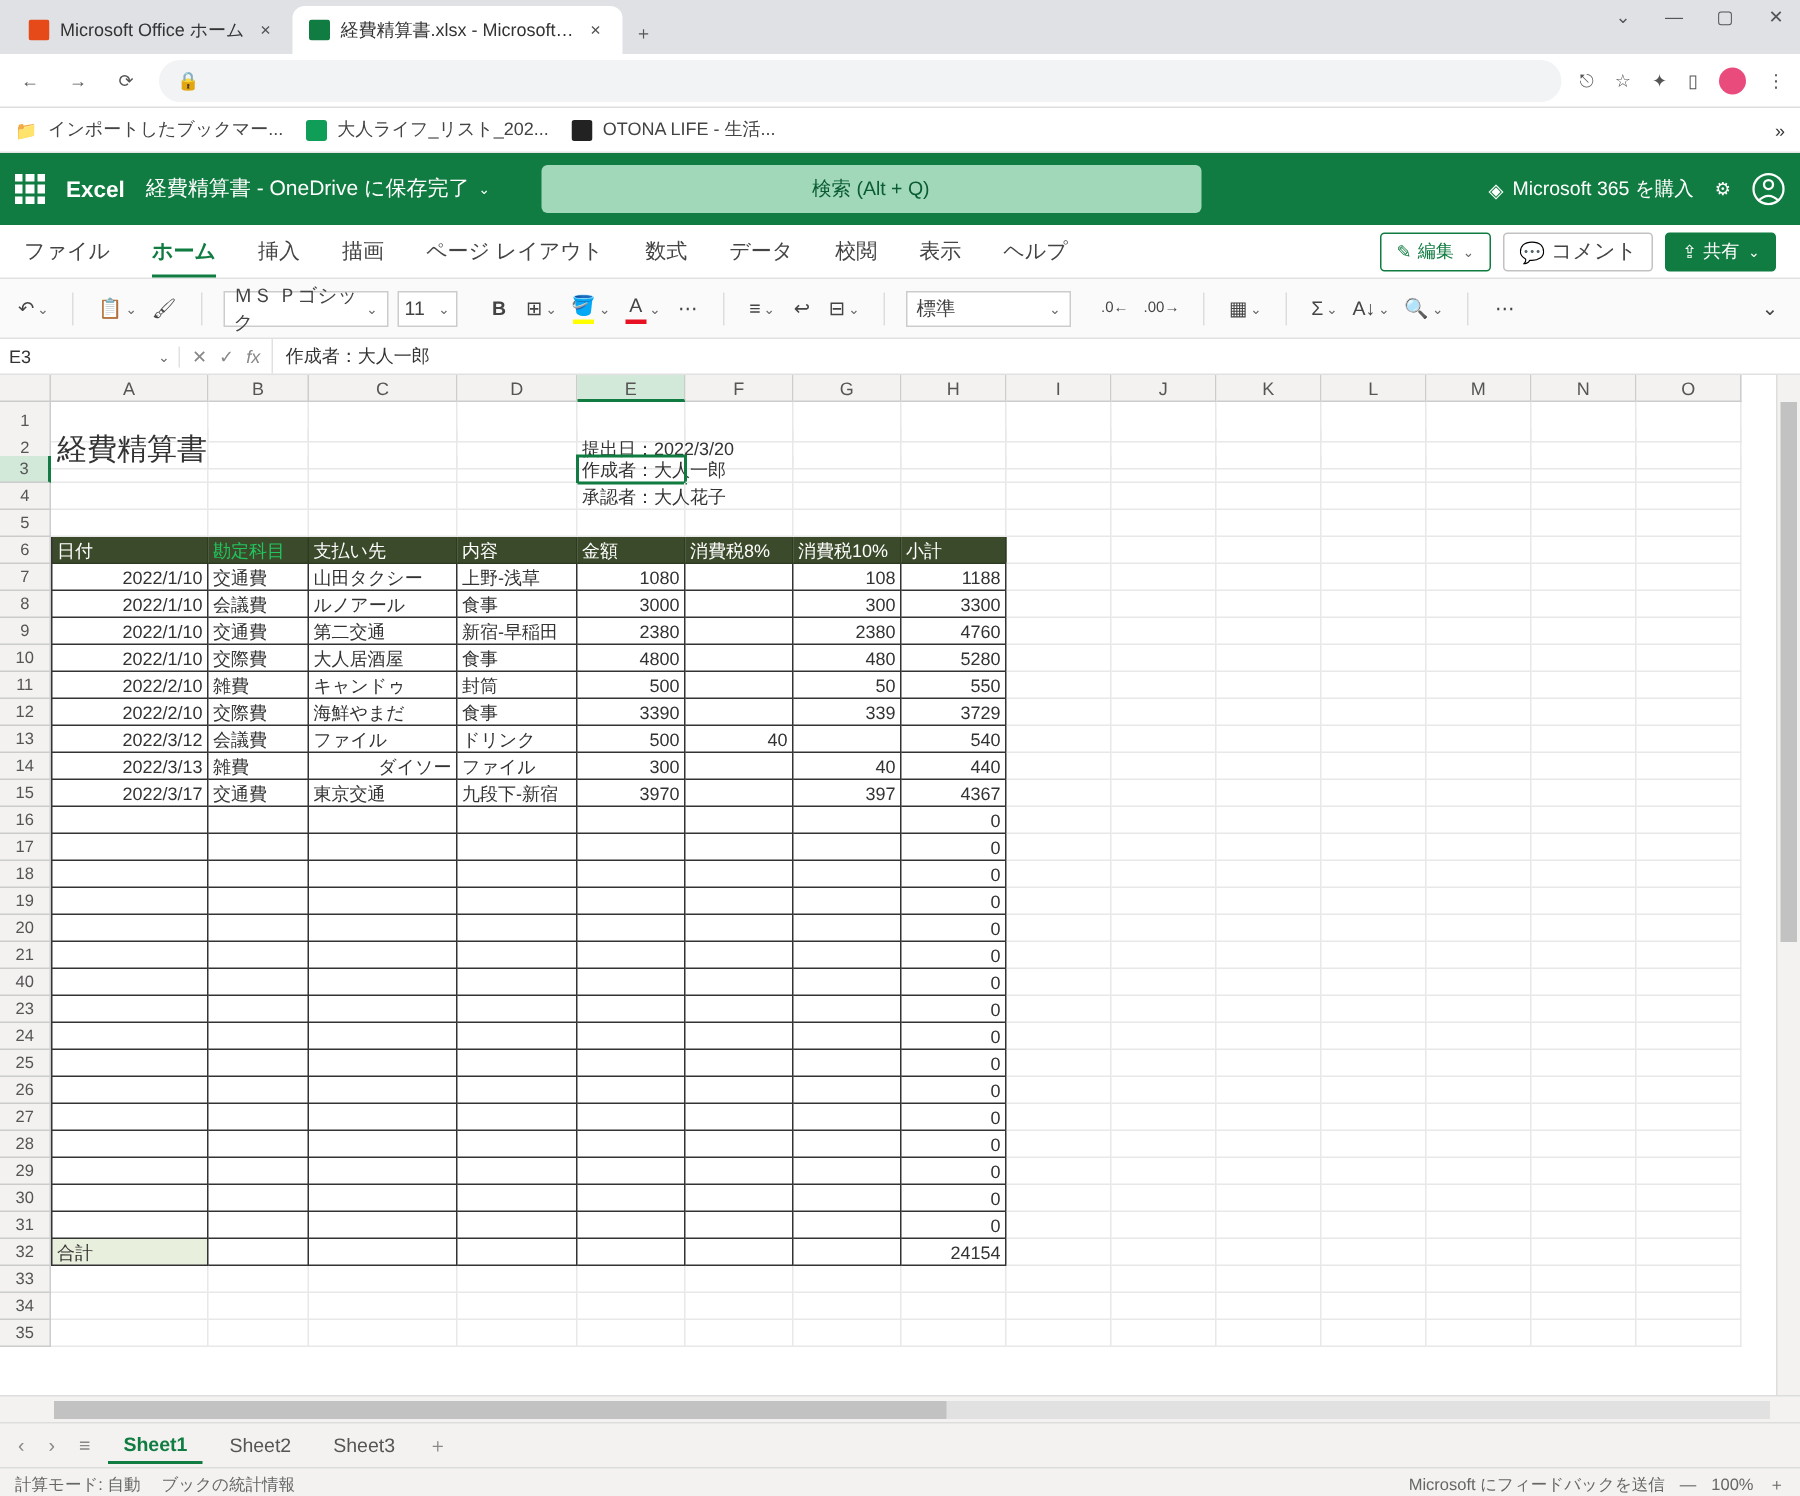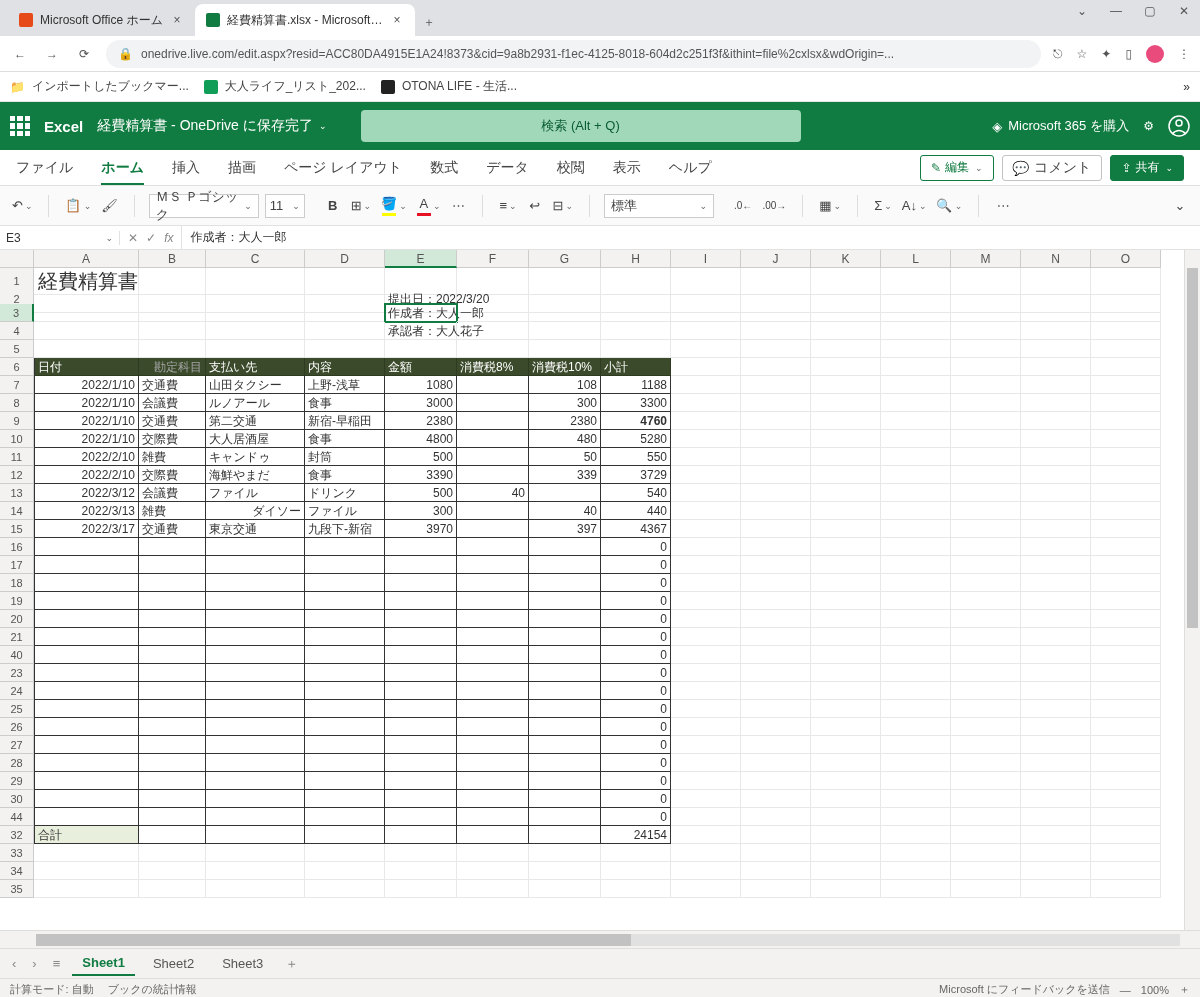--- a/index.html
+++ b/index.html
@@ -122,21 +122,20 @@
     <span>✕</span>
   </div>
 </div>
 
 <div class="addr-bar">
   <span class="nav-ico">←</span>
   <span class="nav-ico">→</span>
   <span class="nav-ico">⟳</span>
   <div class="url-field">
     <span>🔒</span>
-    <span class="url-text">onedrive.live.com/edit.aspx?resid=ACC80DA4915E1A24!8373&amp;cid=9a8b2931-f1ec-4125-8018-604d2c251f3f&amp;ithint=file%2cxlsx&amp;wdOrigin=...</span>
   </div>
   <div class="toolbar-icons">
     <span>⎋</span>
     <span>☆</span>
     <span>✦</span>
     <span>▯</span>
     <span class="avatar-dot"></span>
     <span>⋮</span>
   </div>
 </div>
@@ -409,21 +408,21 @@
       <div class="cell"></div>
       <div class="cell"></div>
       <div class="cell"></div>
       <div class="cell"></div>
       <div class="cell"></div>
       <div class="cell"></div>
       <div class="cell"></div>
       <div class="cell"></div>
       <div class="rowh">6</div>
       <div class="cell" style="background: rgb(59, 74, 42); color: rgb(255, 255, 255); border-color: rgb(47, 59, 32) rgb(47, 59, 32) rgb(47, 59, 32) rgb(51, 51, 51); border-left-width: 1px; border-left-style: solid;">日付</div>
-      <div class="cell" style="background: rgb(59, 74, 42); color: #a3a3a3; border-color: rgb(47, 59, 32); text-align: right;">勘定科目</div>
+      <div class="cell" style="background: rgb(59, 74, 42); color: #22c55e; border-color: rgb(47, 59, 32);">勘定科目</div>
       <div class="cell" style="background: rgb(59, 74, 42); color: rgb(255, 255, 255); border-color: rgb(47, 59, 32);">支払い先</div>
       <div class="cell" style="background: rgb(59, 74, 42); color: rgb(255, 255, 255); border-color: rgb(47, 59, 32);">内容</div>
       <div class="cell" style="background: rgb(59, 74, 42); color: rgb(255, 255, 255); border-color: rgb(47, 59, 32);">金額</div>
       <div class="cell" style="background: rgb(59, 74, 42); color: rgb(255, 255, 255); border-color: rgb(47, 59, 32);">消費税8%</div>
       <div class="cell" style="background: rgb(59, 74, 42); color: rgb(255, 255, 255); border-color: rgb(47, 59, 32);">消費税10%</div>
       <div class="cell" style="background: rgb(59, 74, 42); color: rgb(255, 255, 255); border-color: rgb(47, 59, 32);">小計</div>
       <div class="cell"></div>
       <div class="cell"></div>
       <div class="cell"></div>
       <div class="cell"></div>
@@ -463,21 +462,21 @@
       <div class="cell"></div>
       <div class="cell"></div>
       <div class="rowh">9</div>
       <div class="cell num" style="border-right: 1px solid rgb(51, 51, 51); border-bottom: 1px solid rgb(51, 51, 51); border-left: 1px solid rgb(51, 51, 51);">2022/1/10</div>
       <div class="cell" style="border-right: 1px solid rgb(51, 51, 51); border-bottom: 1px solid rgb(51, 51, 51);">交通費</div>
       <div class="cell" style="border-right: 1px solid rgb(51, 51, 51); border-bottom: 1px solid rgb(51, 51, 51);">第二交通</div>
       <div class="cell" style="border-right: 1px solid rgb(51, 51, 51); border-bottom: 1px solid rgb(51, 51, 51);">新宿-早稲田</div>
       <div class="cell num" style="border-right: 1px solid rgb(51, 51, 51); border-bottom: 1px solid rgb(51, 51, 51);">2380</div>
       <div class="cell num" style="border-right: 1px solid rgb(51, 51, 51); border-bottom: 1px solid rgb(51, 51, 51);"></div>
       <div class="cell num" style="border-right: 1px solid rgb(51, 51, 51); border-bottom: 1px solid rgb(51, 51, 51);">2380</div>
-      <div class="cell num" style="border-right: 1px solid rgb(51, 51, 51); border-bottom: 1px solid rgb(51, 51, 51); font-weight: bold;">4760</div>
+      <div class="cell num" style="border-right: 1px solid rgb(51, 51, 51); border-bottom: 1px solid rgb(51, 51, 51);">4760</div>
       <div class="cell"></div>
       <div class="cell"></div>
       <div class="cell"></div>
       <div class="cell"></div>
       <div class="cell"></div>
       <div class="cell"></div>
       <div class="cell"></div>
       <div class="rowh">10</div>
       <div class="cell num" style="border-right: 1px solid rgb(51, 51, 51); border-bottom: 1px solid rgb(51, 51, 51); border-left: 1px solid rgb(51, 51, 51);">2022/1/10</div>
       <div class="cell" style="border-right: 1px solid rgb(51, 51, 51); border-bottom: 1px solid rgb(51, 51, 51);">交際費</div>
@@ -807,21 +806,21 @@
       <div class="cell" style="border-right: 1px solid rgb(51, 51, 51); border-bottom: 1px solid rgb(51, 51, 51);"></div>
       <div class="cell" style="border-right: 1px solid rgb(51, 51, 51); border-bottom: 1px solid rgb(51, 51, 51);"></div>
       <div class="cell num" style="border-right: 1px solid rgb(51, 51, 51); border-bottom: 1px solid rgb(51, 51, 51);">0</div>
       <div class="cell"></div>
       <div class="cell"></div>
       <div class="cell"></div>
       <div class="cell"></div>
       <div class="cell"></div>
       <div class="cell"></div>
       <div class="cell"></div>
-      <div class="rowh">44</div>
+      <div class="rowh">31</div>
       <div class="cell" style="border-right: 1px solid rgb(51, 51, 51); border-bottom: 1px solid rgb(51, 51, 51); border-left: 1px solid rgb(51, 51, 51);"></div>
       <div class="cell" style="border-right: 1px solid rgb(51, 51, 51); border-bottom: 1px solid rgb(51, 51, 51);"></div>
       <div class="cell" style="border-right: 1px solid rgb(51, 51, 51); border-bottom: 1px solid rgb(51, 51, 51);"></div>
       <div class="cell" style="border-right: 1px solid rgb(51, 51, 51); border-bottom: 1px solid rgb(51, 51, 51);"></div>
       <div class="cell" style="border-right: 1px solid rgb(51, 51, 51); border-bottom: 1px solid rgb(51, 51, 51);"></div>
       <div class="cell" style="border-right: 1px solid rgb(51, 51, 51); border-bottom: 1px solid rgb(51, 51, 51);"></div>
       <div class="cell" style="border-right: 1px solid rgb(51, 51, 51); border-bottom: 1px solid rgb(51, 51, 51);"></div>
       <div class="cell num" style="border-right: 1px solid rgb(51, 51, 51); border-bottom: 1px solid rgb(51, 51, 51);">0</div>
       <div class="cell"></div>
       <div class="cell"></div>
@@ -889,21 +888,21 @@
       <div class="cell"></div>
       <div class="cell"></div>
       <div class="cell"></div>
       <div class="cell"></div>
       <div class="cell"></div>
       <div class="cell"></div>
       <div class="cell"></div>
       <div class="cell"></div>
     </div>
 
-  <div class="ov sub-title" style="left:38px; top:18px;">経費精算書</div>
+  <div class="ov sub-title" style="left:38px; top:36px;">経費精算書</div>
   <div style="position:absolute; right:0; top:0; width:16px; bottom:0; background:#f3f2f1; border-left:1px solid #ddd;">
     <div style="position:absolute; top:18px; left:2px; right:2px; height:360px; background:#c2c2c2;"></div>
   </div>
 </div>
 
 <div class="hscroll">
   <div class="hscroll-track">
       <div class="hscroll-thumb"></div>
     </div>
 </div>

